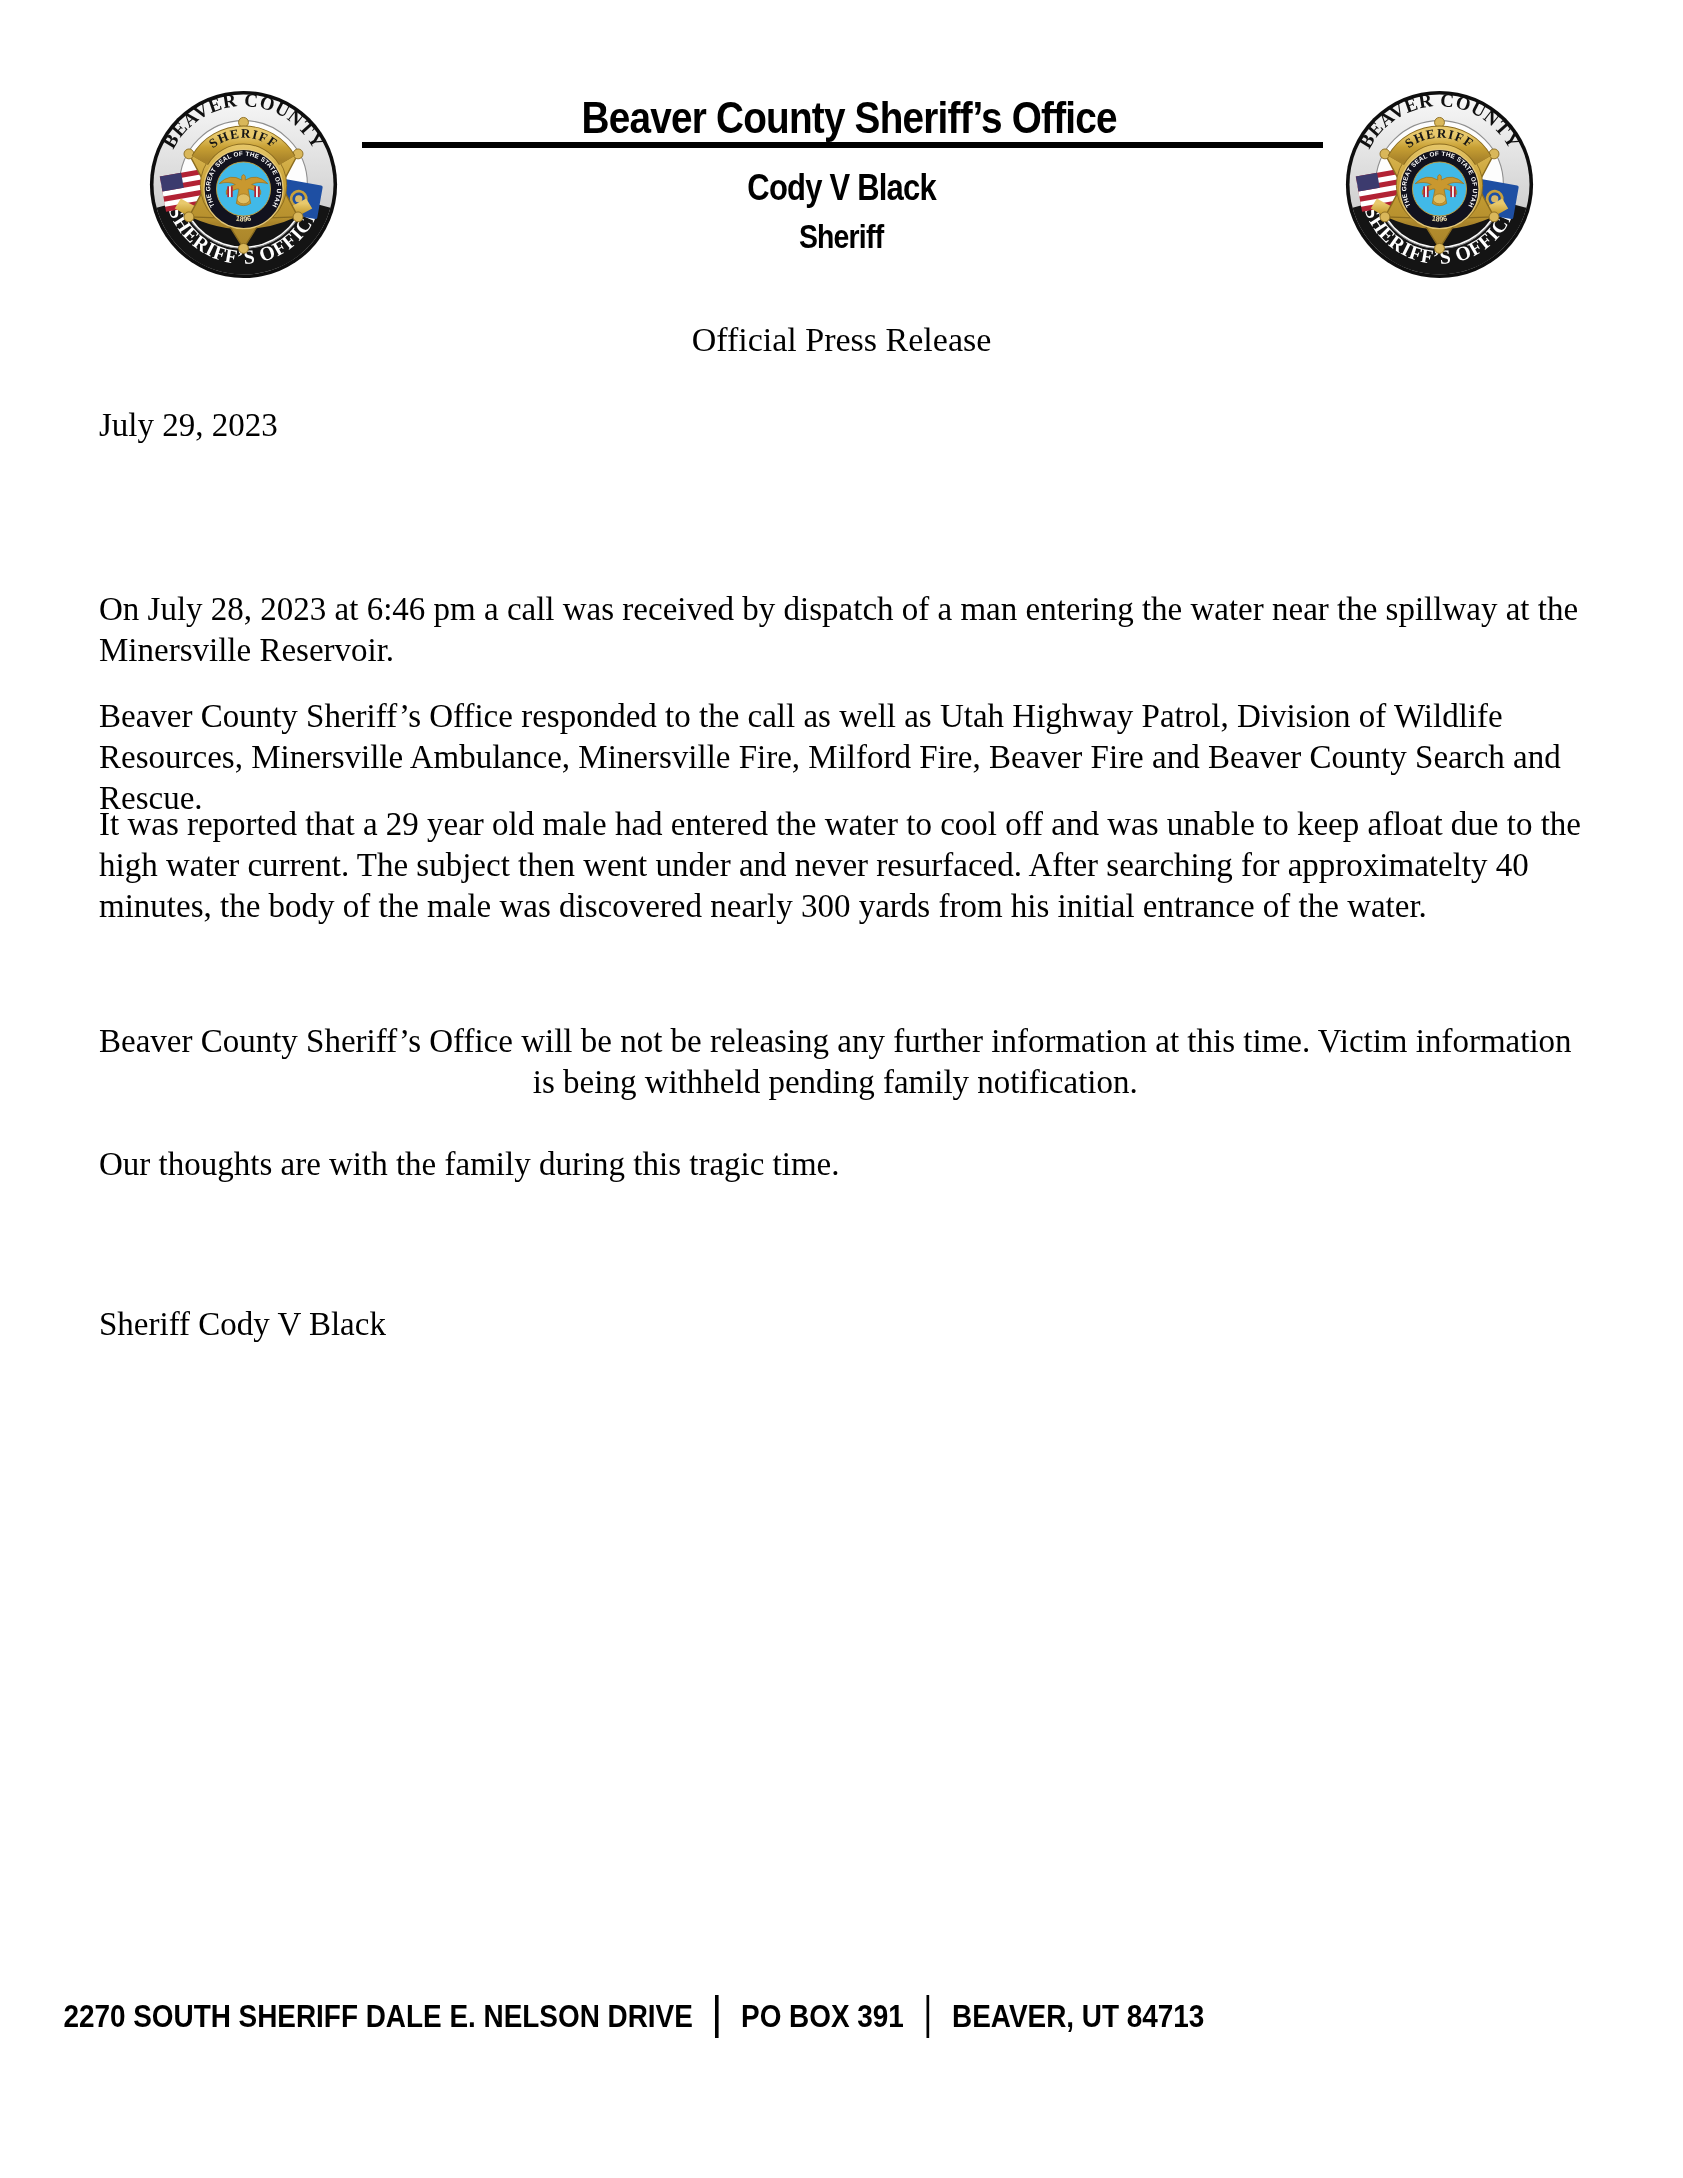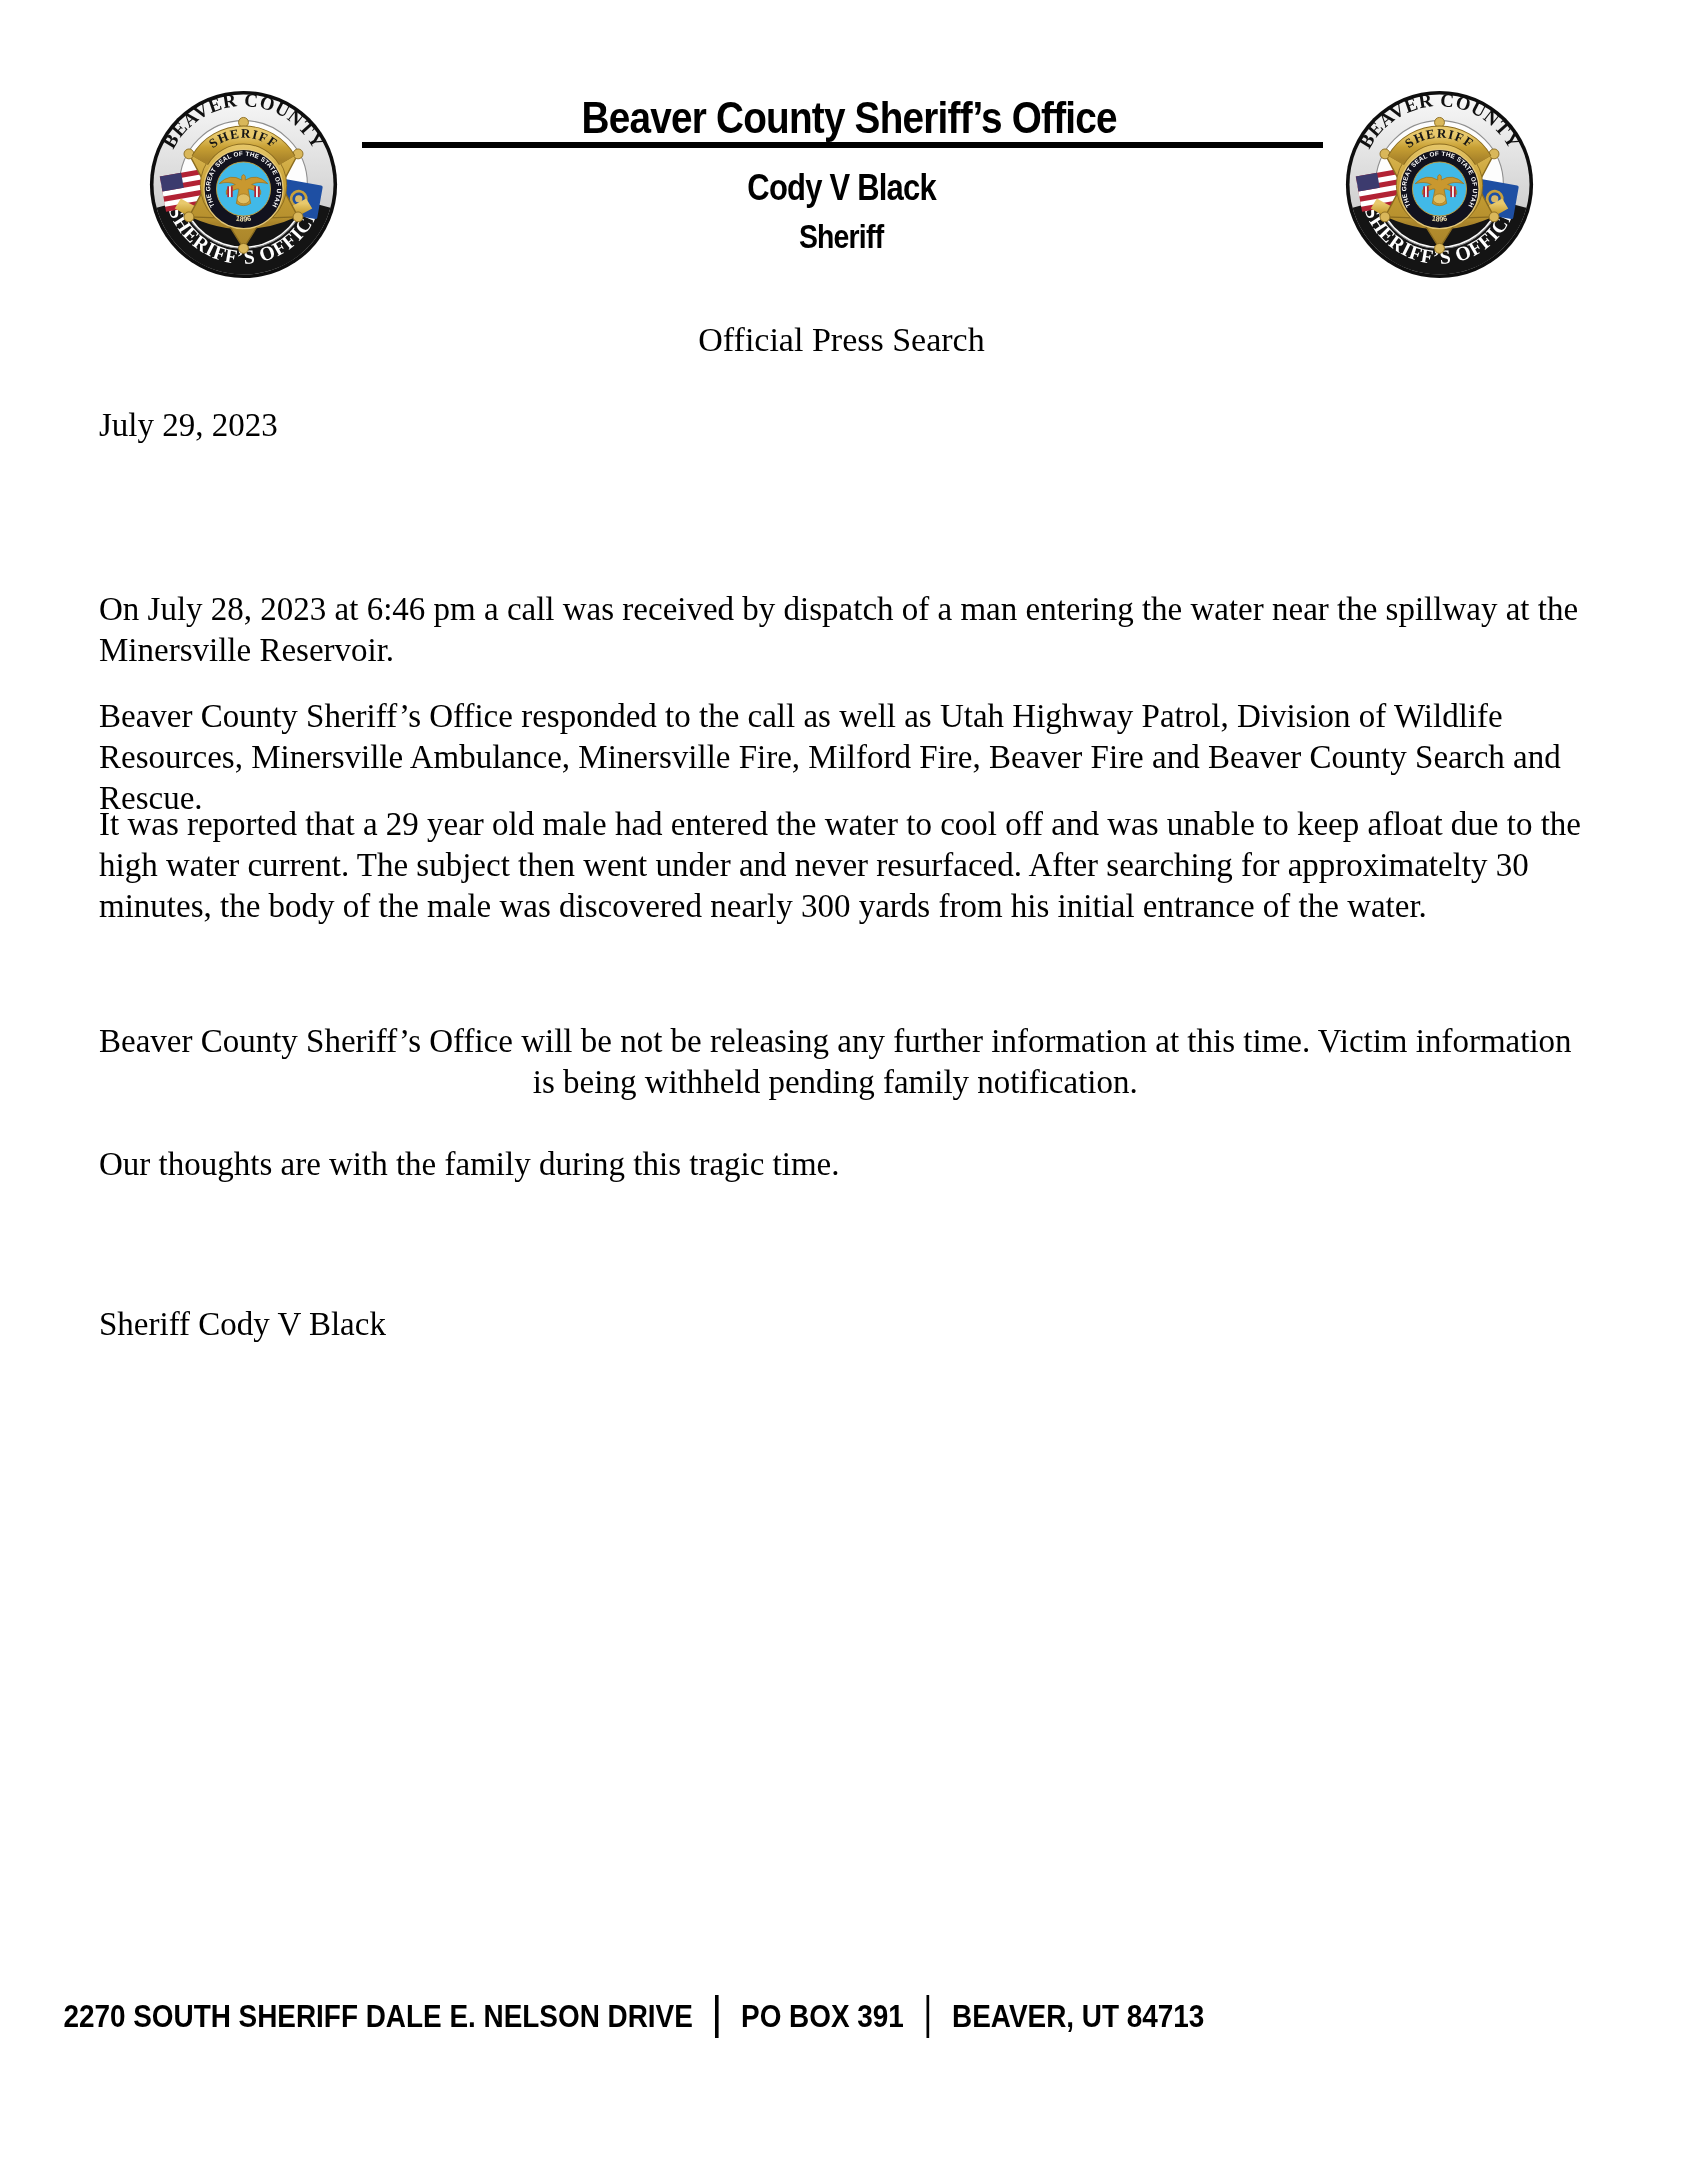--- a/index.html
+++ b/index.html
@@ -136,37 +136,37 @@
     <span class="condensed">Beaver County Sheriff’s Office</span>
   </div>
   <div class="header-rule"></div>
   <div class="header-name">
     <span class="condensed">Cody V Black</span>
   </div>
   <div class="header-role">
     <span class="condensed">Sheriff</span>
   </div>
 
-  <div class="press-title">Official Press Search</div>
+  <div class="press-title">Official Press Release</div>
   <div class="date-line">July 29, 2023</div>
 
   <div class="para p1">
     <div class="para-line">On July 28, 2023 at 6:46 pm a call was received by dispatch of a man entering the water near the spillway at the</div>
     <div class="para-line">Minersville Reservoir.</div>
   </div>
 
   <div class="para p2">
     <div class="para-line">Beaver County Sheriff’s Office responded to the call as well as Utah Highway Patrol, Division of Wildlife</div>
     <div class="para-line">Resources, Minersville Ambulance, Minersville Fire, Milford Fire, Beaver Fire and Beaver County Search and</div>
     <div class="para-line">Rescue.</div>
   </div>
 
   <div class="para p3">
     <div class="para-line">It was reported that a 29 year old male had entered the water to cool off and was unable to keep afloat due to the</div>
-    <div class="para-line">high water current. The subject then went under and never resurfaced. After searching for approximatelty 30</div>
+    <div class="para-line">high water current. The subject then went under and never resurfaced. After searching for approximatelty 40</div>
     <div class="para-line">minutes, the body of the male was discovered nearly 300 yards from his initial entrance of the water.</div>
   </div>
 
   <div class="para p4">
     <div class="para-line">Beaver County Sheriff’s Office will be not be releasing any further information at this time. Victim information</div>
     <div class="para-line">is being withheld pending family notification.</div>
   </div>
 
   <div class="para p5">
     <div class="para-line">Our thoughts are with the family during this tragic time.</div>

